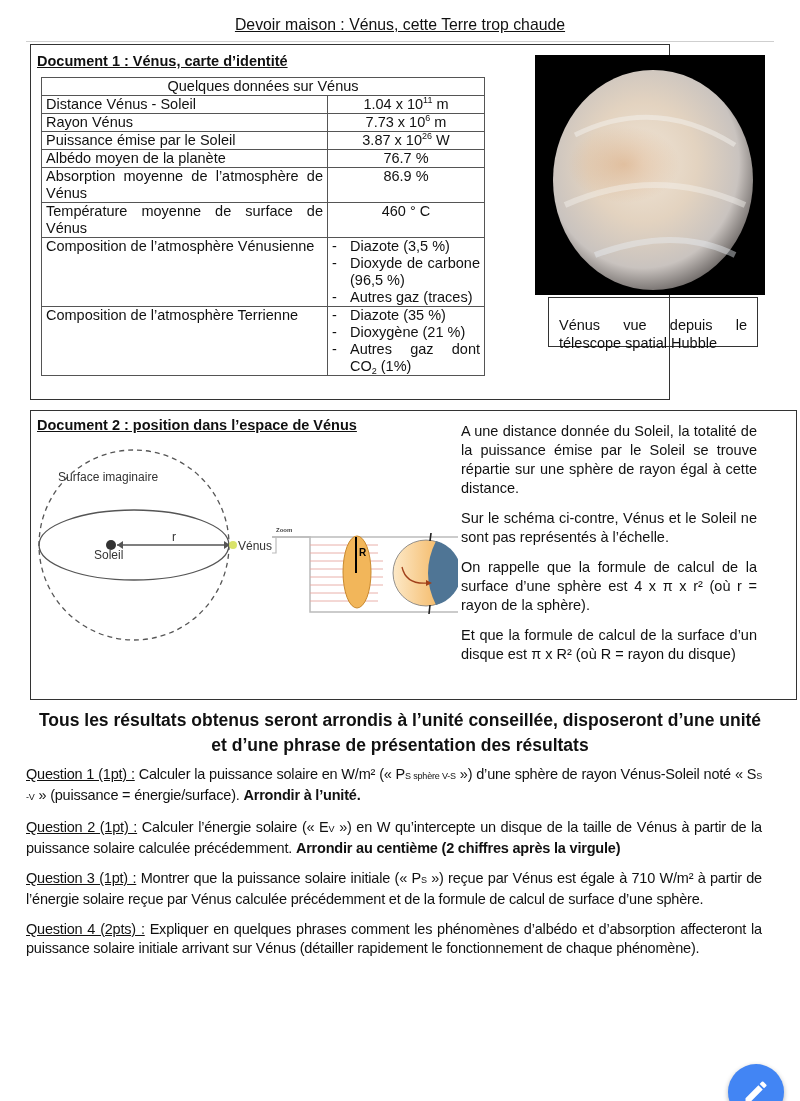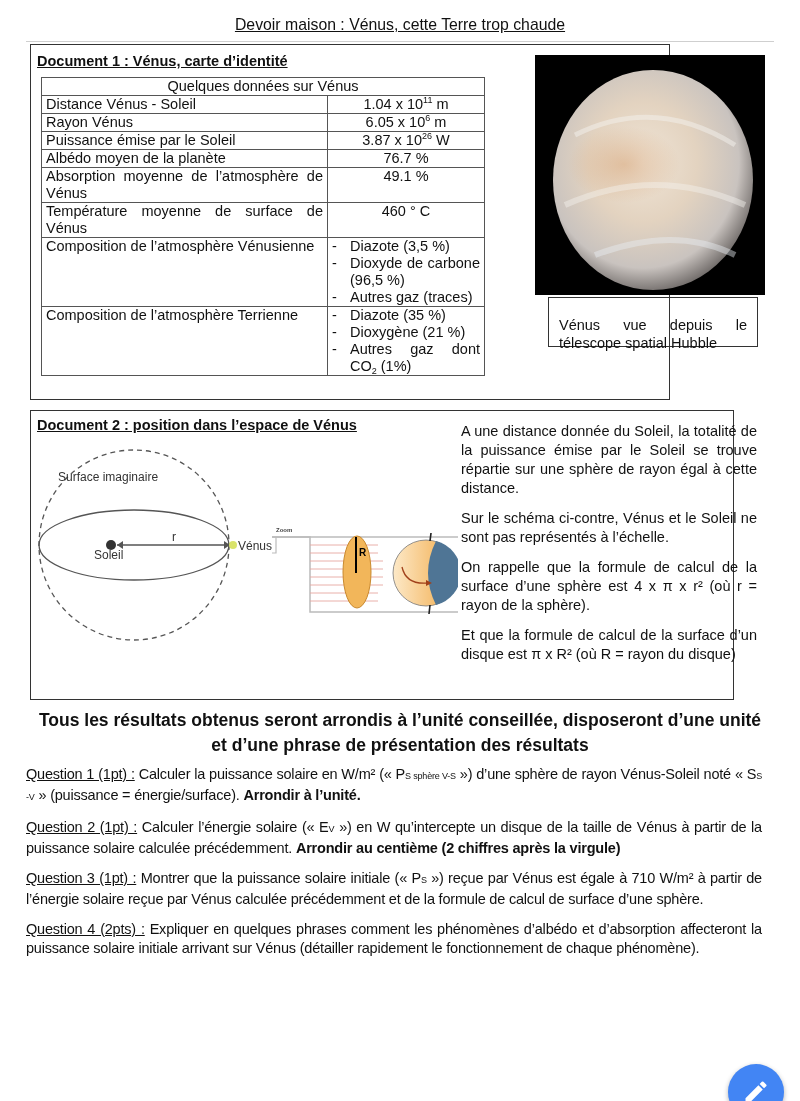--- a/index.html
+++ b/index.html
@@ -42,21 +42,21 @@
     position: absolute; left: 535px; top: 55px; width: 230px; height: 240px;
     background: #000;
   }
   .photo-caption {
     position: absolute; left: 548px; top: 297px; width: 210px; height: 50px;
     border: 1px solid #333; box-sizing: border-box; padding: 18px 10px;
     font-size: 14.5px; line-height: 18px; text-align: justify; text-align-last: left;
   }
 
   .doc2 {
-    position: absolute; left: 30px; top: 410px; width: 704px; height: 290px;
+    position: absolute; left: 30px; top: 410px; width: 767px; height: 290px;
     border: 1px solid #333; box-sizing: border-box;
   }
   .diagram { position: absolute; left: 38px; top: 445px; }
   .doc2-text {
     position: absolute; left: 461px; top: 422px; width: 296px;
     font-size: 14.5px; line-height: 19px; text-align: justify;
   }
   .doc2-text p { margin: 0 0 11px 0; }
 
   .notice {
@@ -91,33 +91,33 @@
     <tbody>
         <tr>
       <td colspan="2" class="caption-cell">Quelques données sur Vénus</td>
     </tr>
     <tr>
       <td class="lbl">Distance Vénus - Soleil</td>
       <td class="val"><span>1.04 x 10</span><sup>11</sup><span> m</span></td>
     </tr>
     <tr>
       <td class="lbl">Rayon Vénus</td>
-      <td class="val"><span>6.05 x 10</span><sup>6</sup><span> m</span></td>
+      <td class="val"><span>7.73 x 10</span><sup>6</sup><span> m</span></td>
     </tr>
     <tr>
       <td class="lbl">Puissance émise par le Soleil</td>
       <td class="val"><span>3.87 x 10</span><sup>26</sup><span> W</span></td>
     </tr>
     <tr>
       <td class="lbl">Albédo moyen de la planète</td>
       <td class="val">76.7 %</td>
     </tr>
     <tr>
       <td class="lbl">Absorption moyenne de l’atmosphère de Vénus</td>
-      <td class="val">49.1 %</td>
+      <td class="val">86.9 %</td>
     </tr>
     <tr>
       <td class="lbl">Température moyenne de surface de Vénus</td>
       <td class="val">460 ° C</td>
     </tr>
     <tr>
       <td class="lbl">Composition de l’atmosphère Vénusienne</td>
       <td class="val list">
         <div class="li">
               <span class="dash">-</span>

